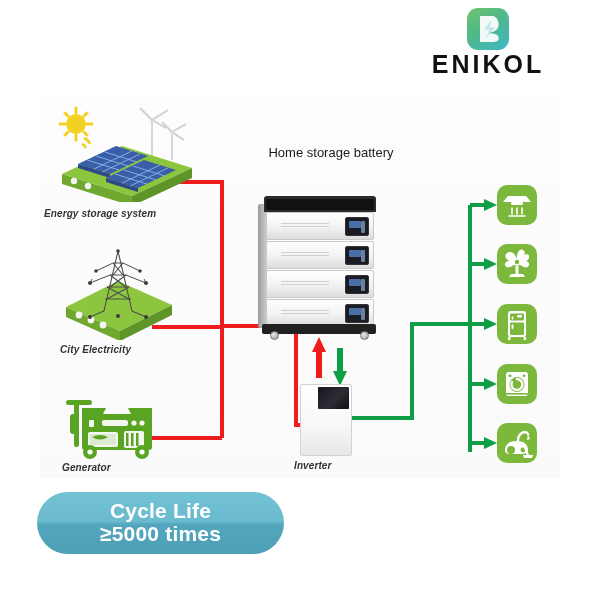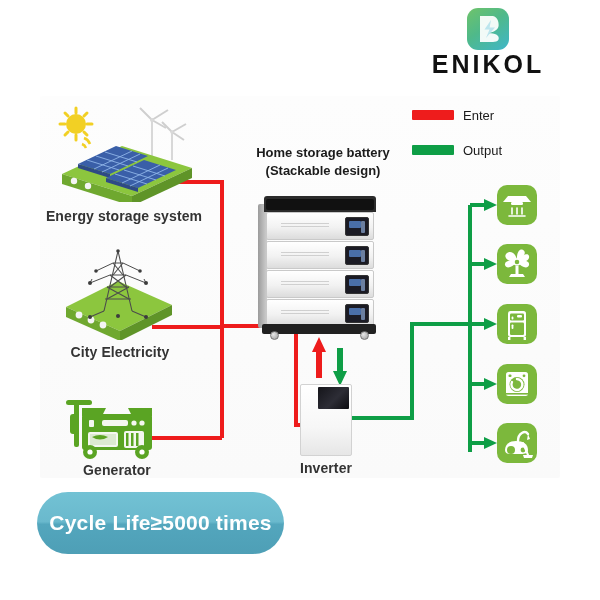--- a/index.html
+++ b/index.html
@@ -34,22 +34,22 @@
   }
 
   
   .legend{position:absolute;left:412px;top:105px;}
   .legend-row{display:flex;align-items:center;height:20px;margin-bottom:15px;}
   .legend-sw{width:42px;height:10px;border-radius:1px;margin-right:9px;}
   .legend-label{font-size:13px;color:#1b1b1b;line-height:1;}
 
   
   .lbl{
-    position:absolute;font-size:14px;font-weight:bold;color:#333333;
-    text-align:center;white-space:nowrap;letter-spacing:.1px;
+    position:absolute;font-size:10px;font-weight:bold;color:#333333;
+    white-space:nowrap;letter-spacing:.1px;font-style:italic;
   }
   .title-2line{
     position:absolute;font-size:13px;color:#1b1b1b;text-align:center;
     line-height:1.35;white-space:nowrap;
   }
 
   
   .wires{position:absolute;left:0;top:0;width:600px;height:600px;}
 
   
@@ -117,21 +117,21 @@
   .appl{
     position:absolute;width:40px;height:40px;border-radius:10px;
     background:#7cb83c;
   }
   .appl svg{display:block;}
 
   
   .badge{
     position:absolute;height:62px;border-radius:31px;
     background:linear-gradient(180deg,#72c2d4 0%,#6ab9cd 48%,#53a6bd 52%,#4e9fb6 100%);
-    display:flex;flex-direction:row;align-items:center;justify-content:center;
+    display:flex;flex-direction:column;align-items:center;justify-content:center;
     color:#ffffff;text-align:center;
   }
   .badge .l1{font-size:21px;font-weight:bold;line-height:1.08;letter-spacing:.2px;}
   .badge .l2{font-size:21px;font-weight:bold;line-height:1.08;letter-spacing:.2px;}
   .badge-left{left:37px;top:492px;width:247px;}
   .badge-right{left:325px;top:492px;width:240px;}
 
   
   .ess{position:absolute;left:44px;top:102px;width:160px;height:100px;}
   .city{position:absolute;left:60px;top:245px;width:120px;height:95px;}
@@ -147,30 +147,20 @@
   <div class="brand">
     <div class="logo-mark">
       <svg class="bolt" viewBox="0 0 42 42">
         <path d="M25.5 8 L13 8 L13 34 L26 34 C31 34 33 31 31 28 C29.5 25.7 25 25 22 25.4 C25 24 31 22.6 31.6 18 C32.2 13.3 29.6 8 25.5 8 Z" fill="#ffffff" opacity="0.93"></path>
         <path d="M24 12 L17.5 21.5 L22.5 21.5 L19 30 L28 19.5 L22.6 19.5 Z" fill="#8fd4e6" opacity="0.55"></path>
       </svg>
     </div>
     <div class="brand-name">ENIKOL</div>
   </div>
 
-  <div class="legend">
-    <div class="legend-row">
-      <span class="legend-sw" style="background:#ee1c1c"></span>
-      <span class="legend-label">Enter</span>
-    </div>
-    <div class="legend-row">
-      <span class="legend-sw" style="background:#0e9e46"></span>
-      <span class="legend-label">Output</span>
-    </div>
-  </div>
 
   <svg class="wires" viewBox="0 0 600 600">
 
     <path d="M168 182 L222 182 L222 326 L262 326" fill="none" stroke="#ee1c1c" stroke-width="4"></path>
 
     <path d="M152 327 L222 327" fill="none" stroke="#ee1c1c" stroke-width="4"></path>
 
     <path d="M152 438 L222 438" fill="none" stroke="#ee1c1c" stroke-width="4"></path>
 
     <path d="M222 326 L222 438" fill="none" stroke="#ee1c1c" stroke-width="4"></path>
@@ -335,23 +325,22 @@
         <circle cx="80" cy="60" r="7"></circle>
       </g>
       <g fill="#ffffff">
         <circle cx="28" cy="60" r="2.6"></circle>
         <circle cx="80" cy="60" r="2.6"></circle>
       </g>
     </svg>
   </div>
   <div class="lbl" style="left:62px;top:462px;width:110px;">Generator</div>
 
-  <div class="title-2line" style="left:240px;top:144px;width:166px;font-weight:bold;">
+  <div class="title-2line" style="left:248px;top:144px;width:166px;">
     <div>Home storage battery</div>
-    <div>(Stackable design)</div>
   </div>
 
   <div class="battery">
     <div class="batt-left"></div>
     <div class="batt-top">
       <div class="batt-top-face"></div>
     </div>
     <div class="batt-mod" style="top:16px;">
       <span class="stripe"></span>
       <span class="screen">

